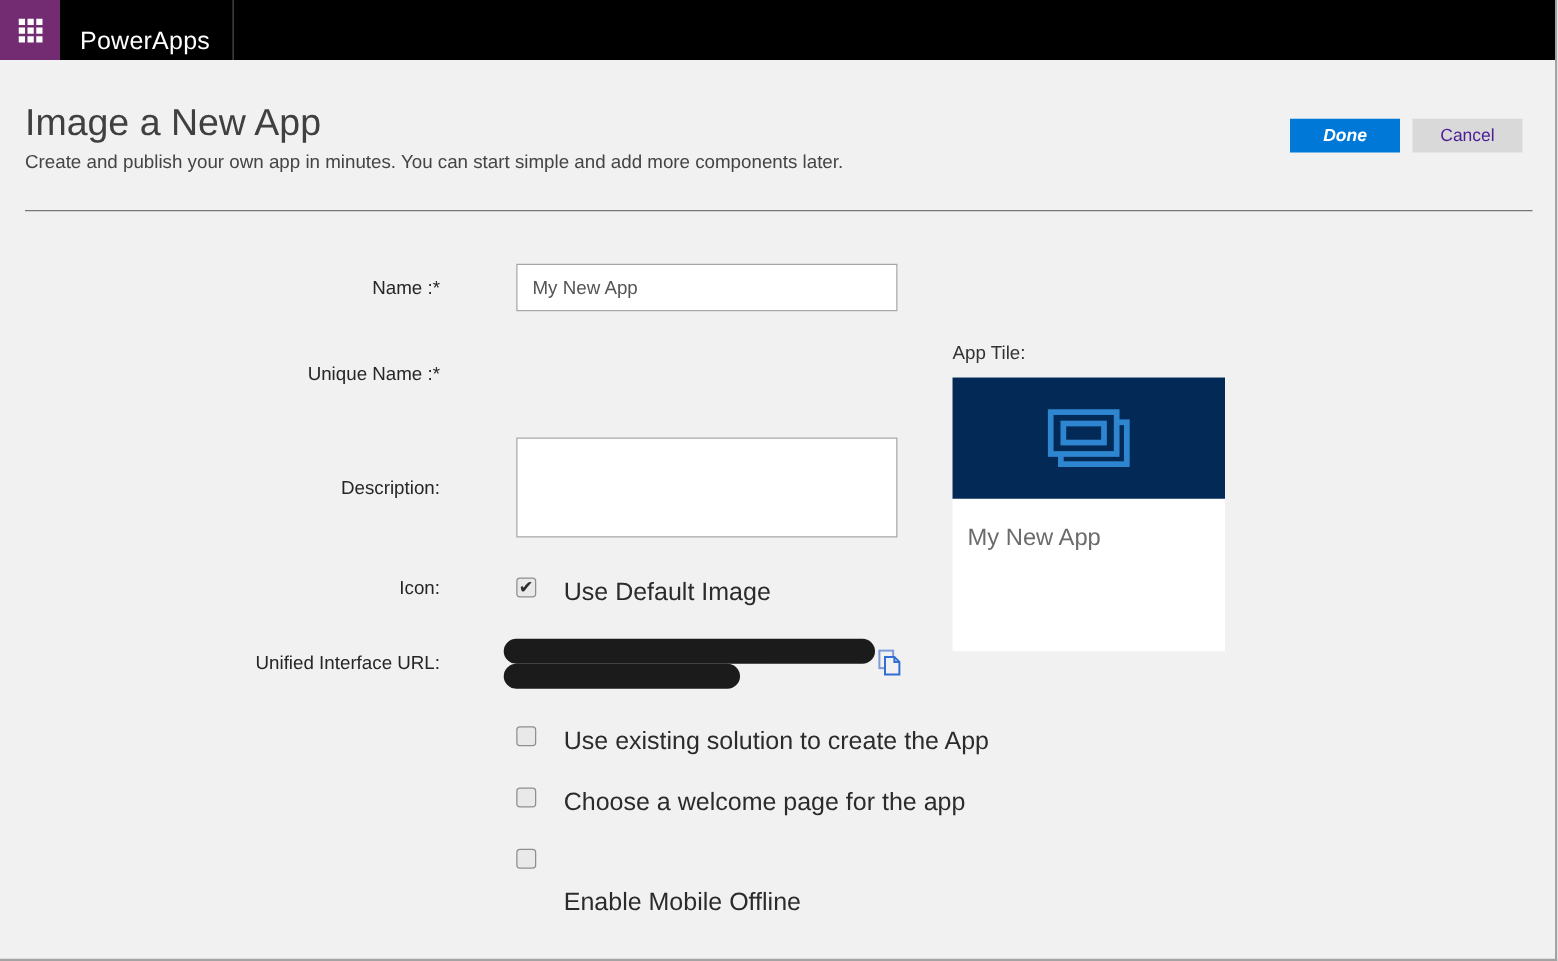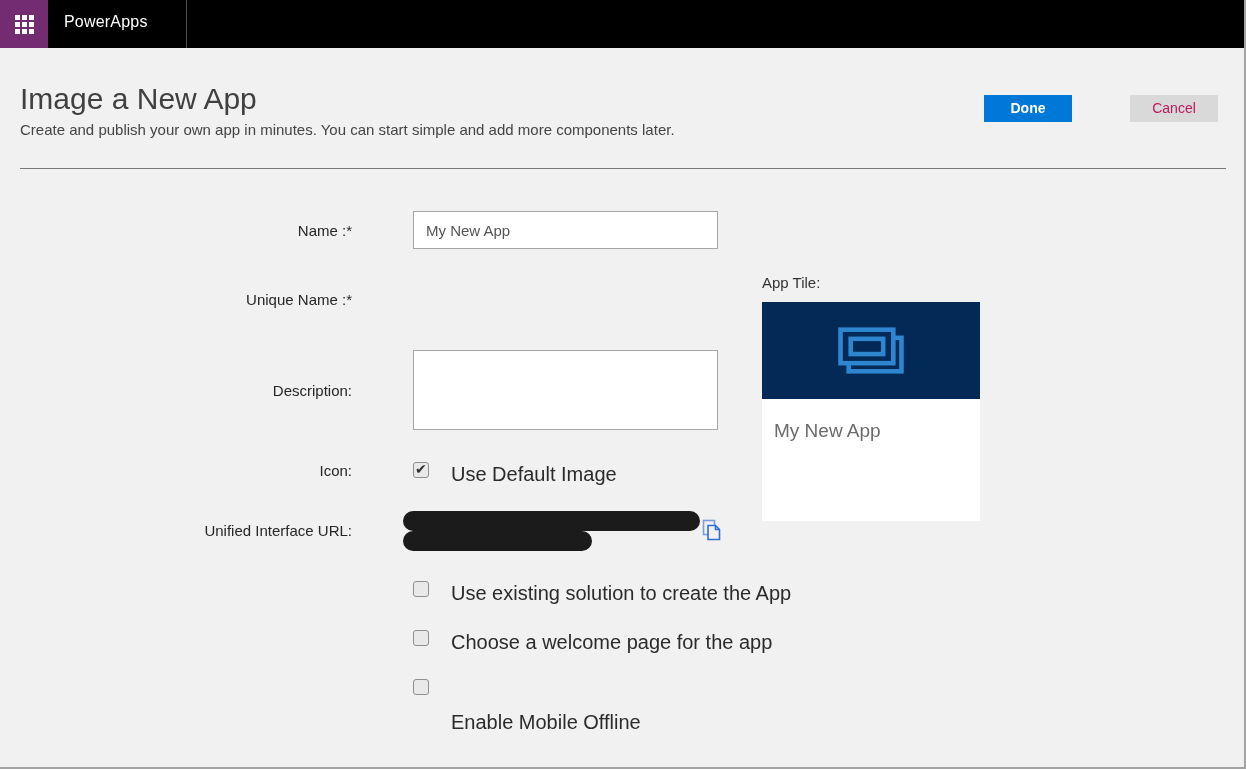--- a/index.html
+++ b/index.html
@@ -12,31 +12,31 @@
   }
   
   .topbar { position:absolute; left:0; top:0; width:100%; height:48px; background:#000; }
   .waffle-btn {
     position:absolute; left:0; top:0; width:48px; height:48px; background:#732b72;
     display:flex; align-items:center; justify-content:center; cursor:pointer;
   }
   .waffle-grid { display:grid; grid-template-columns:repeat(3,5px); grid-template-rows:repeat(3,5px); gap:2px; }
   .waffle-grid span { width:5px; height:5px; background:#fff; display:block; }
   .brand {
-    position:absolute; left:64px; top:0; height:44px; display:flex; align-items:center;
-    color:#fff; font-size:16px; font-weight:300; letter-spacing:.2px;
+    position:absolute; left:64px; top:11px; height:44px; display:flex; align-items:center;
+    color:#fff; font-size:20px; font-weight:300; letter-spacing:.2px;
   }
   .topbar-sep { position:absolute; left:186px; top:0; width:1px; height:48px; background:#4d4d4d; }
 
   
   .page-title { position:absolute; left:20px; top:82px; font-size:30px; font-weight:300; color:#404040; }
   .page-subtitle { position:absolute; left:20px; top:121px; font-size:15px; color:#444; }
   .btn { position:absolute; width:88px; height:27px; font-size:14px; text-align:center; line-height:27px; cursor:pointer; border:none; font-family:inherit; }
-  .btn-done { left:984px; top:95px; background:#0078d7; color:#fff; font-weight:600; }
-  .btn-cancel { left:1130px; top:95px; background:#d9d9d9; color:#be185d; }
+  .btn-done { left:1032px; top:95px; background:#0078d7; color:#fff; font-weight:600;font-style:italic; }
+  .btn-cancel { left:1130px; top:95px; background:#d9d9d9; color:#4c1d95; }
   .divider { position:absolute; left:20px; top:168px; width:1206px; height:1px; background:#777; }
 
   
   .field-label { position:absolute; left:20px; width:332px; text-align:right; font-size:15px; color:#262626; }
   .txt-input {
     position:absolute; left:413px; width:305px; height:38px; background:#fff;
     border:1px solid #a6a6a6; font-size:15px; color:#555; padding:0 12px;
     font-family:inherit; display:flex; align-items:center;
   }
   input.txt-input { display:block; line-height:36px; }

